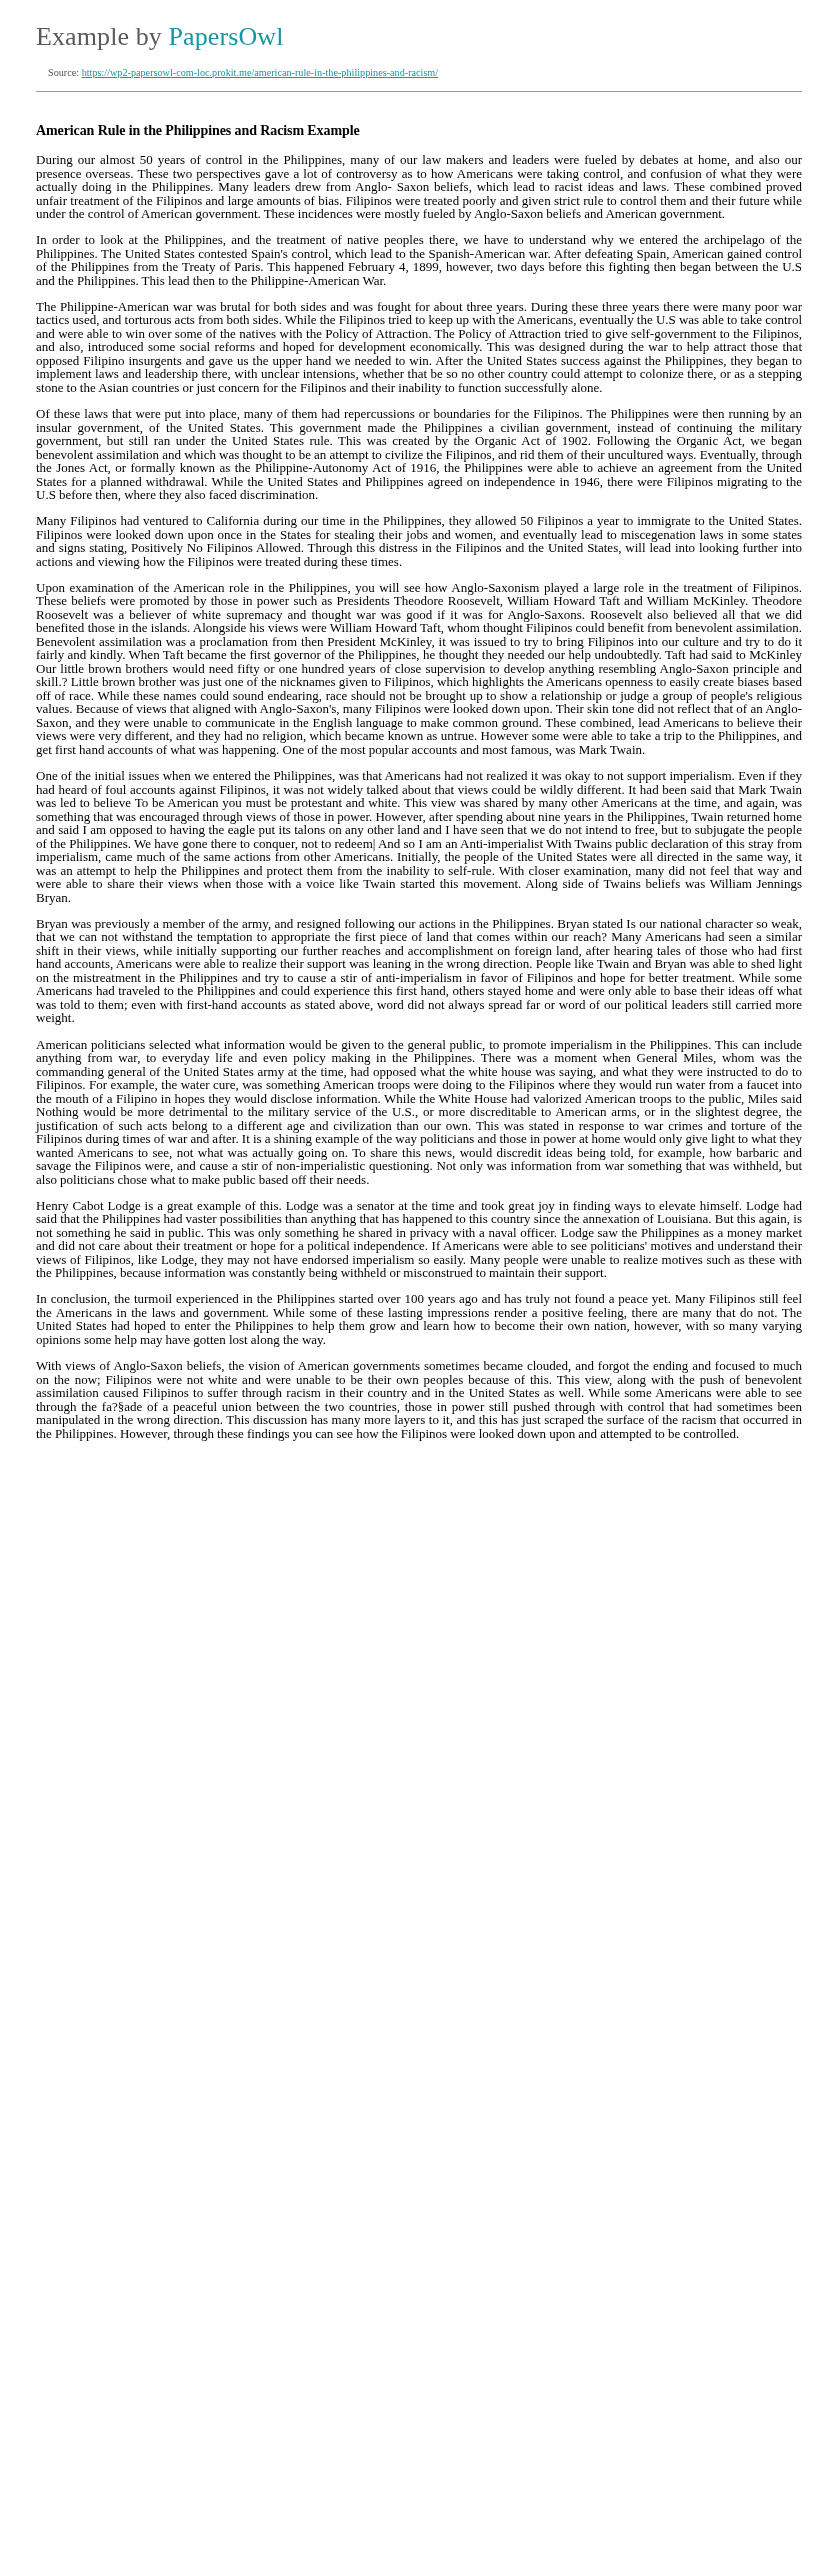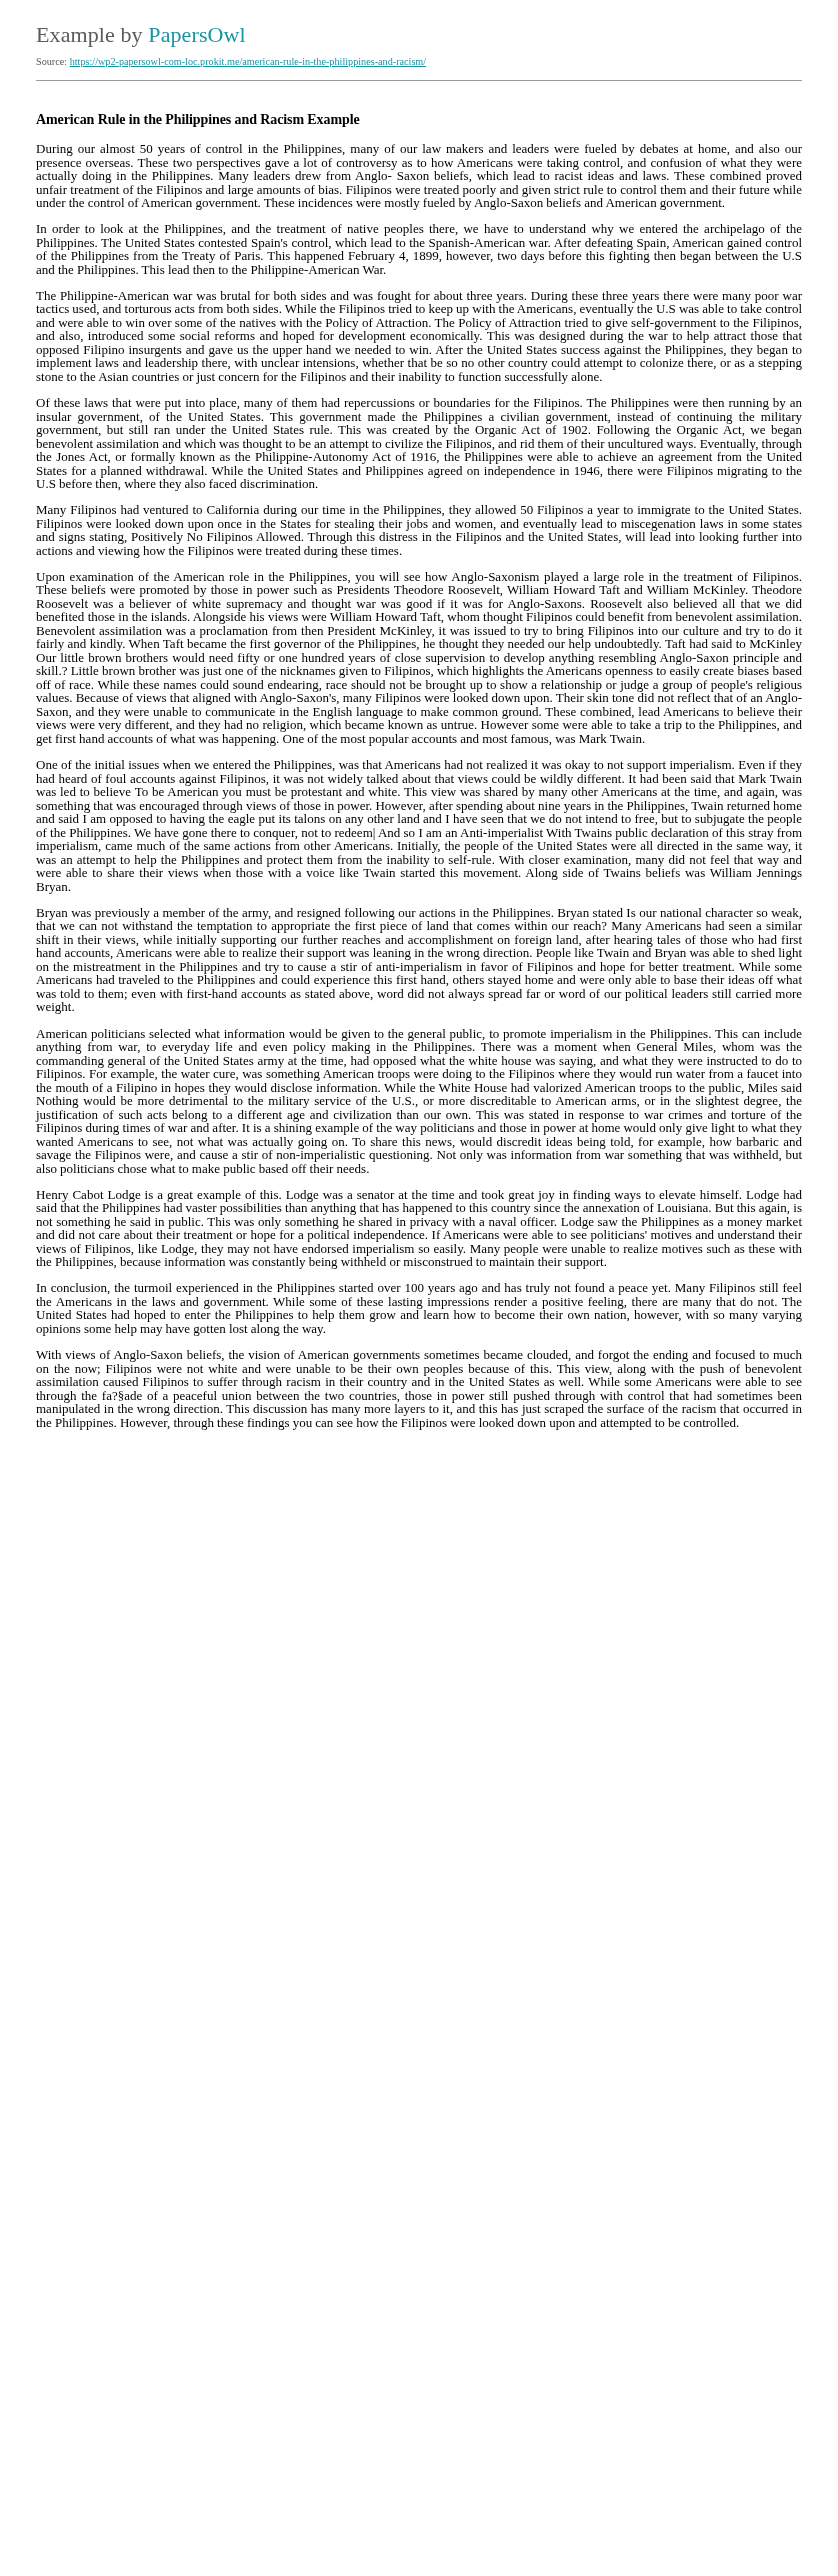--- a/index.html
+++ b/index.html
@@ -19,37 +19,37 @@
     width: 838px;
     min-height: 2576px;
     padding: 0;
     position: relative;
   }
   .header-block {
     padding: 16.4px 36px 0 36px;
   }
   .brand-line {
     font-family: "Liberation Serif", "DejaVu Serif", serif;
-    font-size: 22px;
+    font-size: 26px;
     line-height: 1.25;
     color: #5a5a5a;
     font-weight: 400;
     letter-spacing: 0.1px;
     margin: 0 0 6.5px 0;
     padding-top: 4.9px;
   }
   .brand-name {
     color: #1795a3;
   }
   .source-line {
     font-family: "Liberation Serif", "DejaVu Serif", serif;
     font-size: 10.2px;
     line-height: 1.3;
     color: #555555;
-    margin: 0;
+    margin: 12px;
     white-space: nowrap;
   }
   .source-link {
     color: #1795a3;
     text-decoration: underline;
     text-decoration-color: #1795a3;
   }
   .divider {
     border: none;
     border-top: 0.8px solid #9d9d9d;

